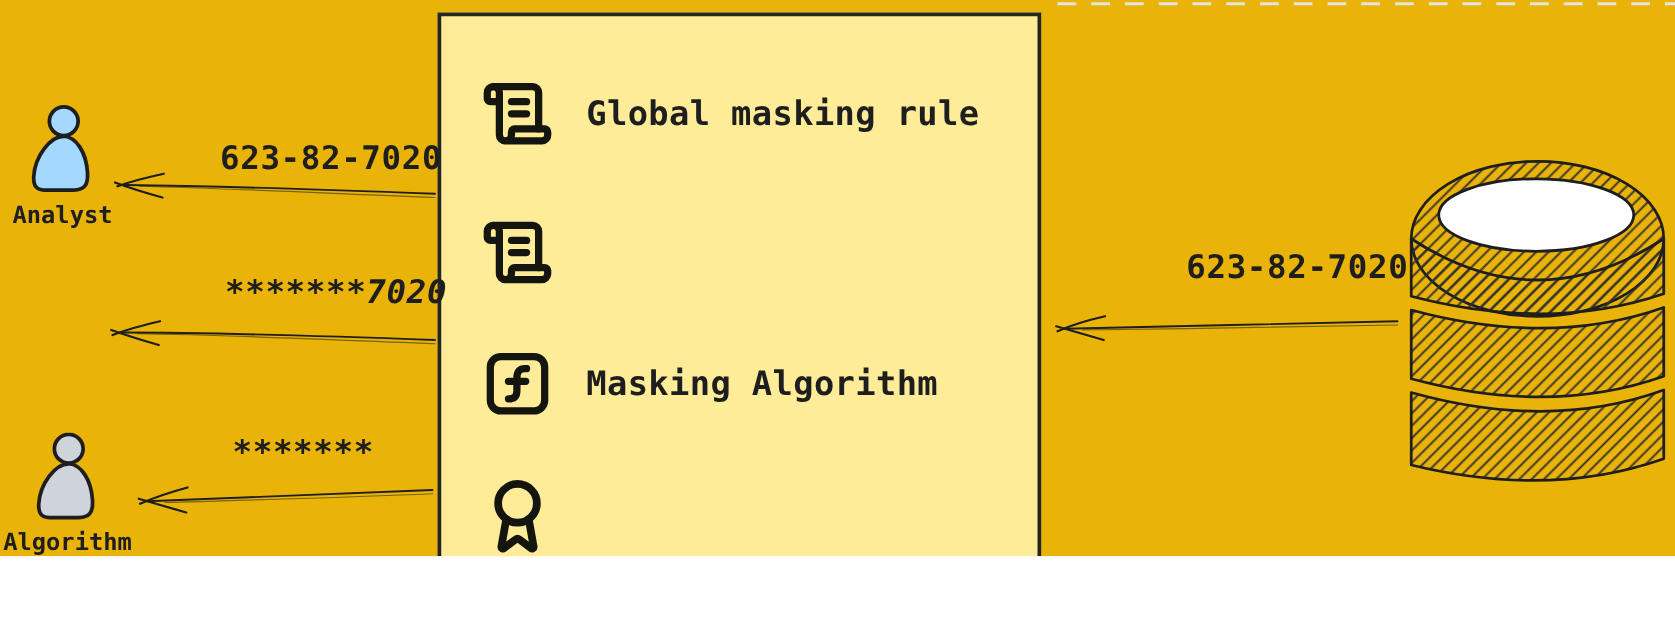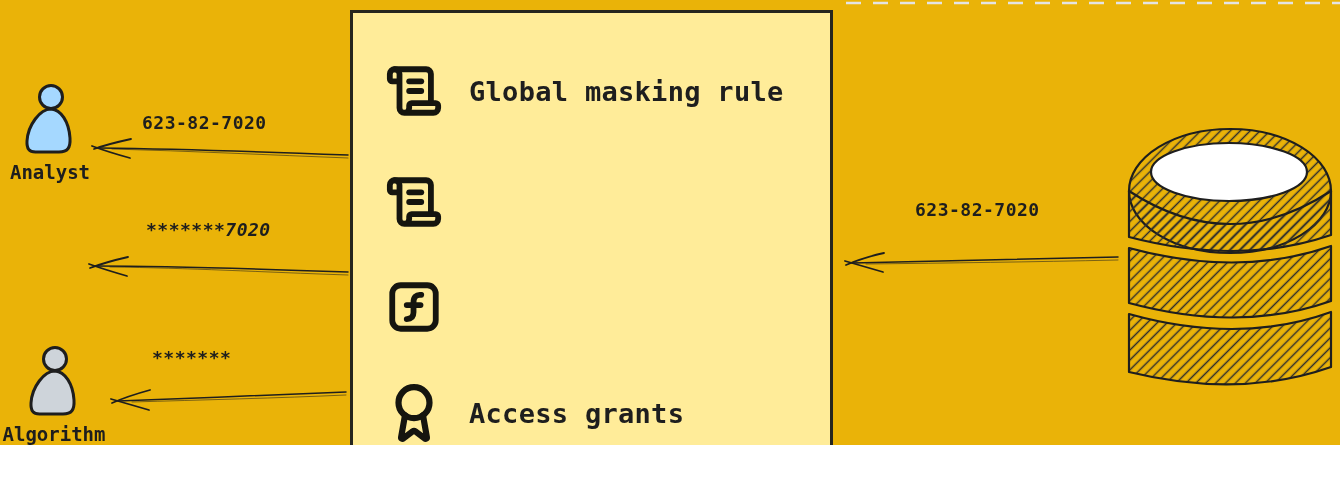--- a/index.html
+++ b/index.html
@@ -10,21 +10,21 @@
   }
   .art{position:absolute;left:0;top:0;pointer-events:none;}
   
   .persona{position:absolute;width:100px;display:flex;flex-direction:column;align-items:center;}
   .persona svg{display:block;}
   .persona-label{font-size:19px;font-weight:600;margin-top:5px;white-space:nowrap;}
   #persona-analyst{left:0;top:84px;}
   #persona-support{left:0;top:222px;}
   #persona-developer{left:4px;top:346px;}
   
-  .value-label{position:absolute;font-size:18px;font-weight:600;white-space:nowrap;letter-spacing:.5px;}
+  .value-label{position:absolute;font-size:26px;font-weight:600;white-space:nowrap;letter-spacing:.5px;margin-left:34px;}
   #val-analyst{left:142px;top:112px;}
   #val-support{left:146px;top:219px;font-style:italic;}
   #val-developer{left:152px;top:347px;}
   #val-db{left:915px;top:199px;}
   
   .mask-box{
     position:absolute;left:350px;top:10px;width:483px;height:484px;
     border:3px solid #26261e;box-sizing:border-box;
   }
   .row{position:absolute;left:30px;display:flex;align-items:center;height:62px;}
@@ -66,30 +66,30 @@
     </div>
 
     <div class="row" id="row-2">
       <span class="icon">
         <svg width="58" height="58" viewBox="0 0 24 24" fill="none" stroke="currentColor" stroke-width="2.4" stroke-linecap="round" stroke-linejoin="round">
           <rect width="18" height="18" x="3" y="3" rx="3.5"></rect>
           <path d="M9 17c2 0 2.8-1 2.8-2.8V10c0-2 1-3.3 3.2-3"></path>
           <path d="M9 11.2h5.7"></path>
         </svg>
       </span>
+      <span class="row-label">Masking Algorithm</span>
     </div>
 
     <div class="row" id="row-3">
       <span class="icon">
         <svg width="70" height="70" viewBox="0 0 24 24" fill="none" stroke="currentColor" stroke-width="2.4" stroke-linecap="round" stroke-linejoin="round">
           <circle cx="12" cy="8" r="6"></circle>
           <path d="m15.477 12.89 1.515 8.526a.5.5 0 0 1-.81.47l-3.58-2.687a1 1 0 0 0-1.197 0l-3.586 2.686a.5.5 0 0 1-.81-.469l1.514-8.526"></path>
         </svg>
       </span>
-      <span class="row-label">Access grants</span>
     </div>
   </div>
 
   <svg class="art" width="1340" height="504" viewBox="0 0 1340 504">
     <defs>
       <pattern id="hatch" patternUnits="userSpaceOnUse" width="7" height="7" patternTransform="rotate(45)">
         <line x1="3.5" y1="-1" x2="3.5" y2="8" stroke="#2e2e2e" stroke-width="1.5"></line>
       </pattern>
     </defs>
 

